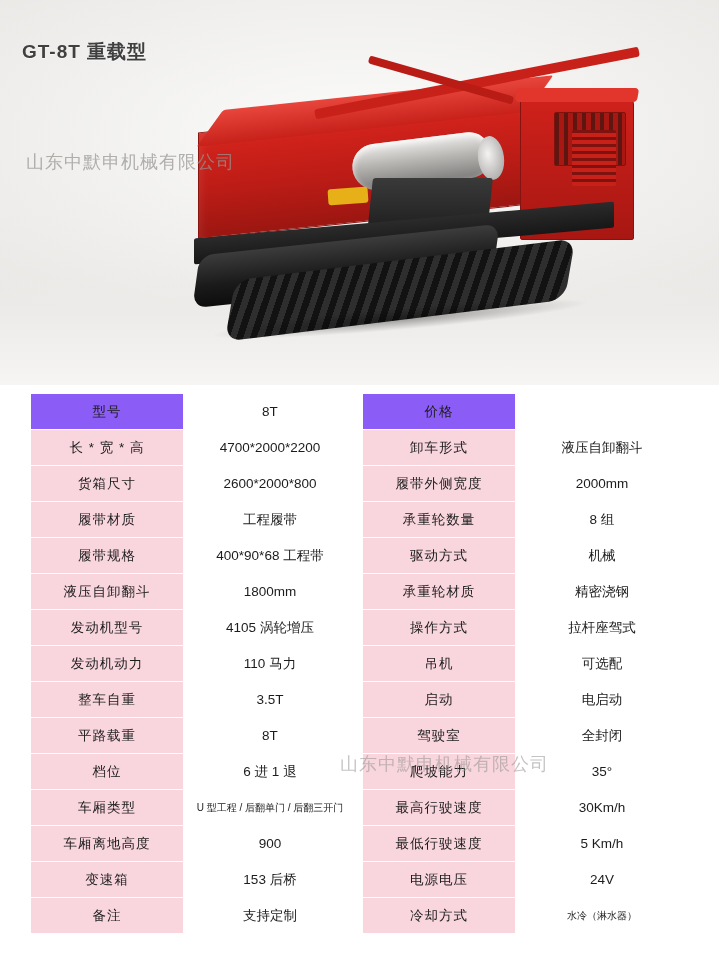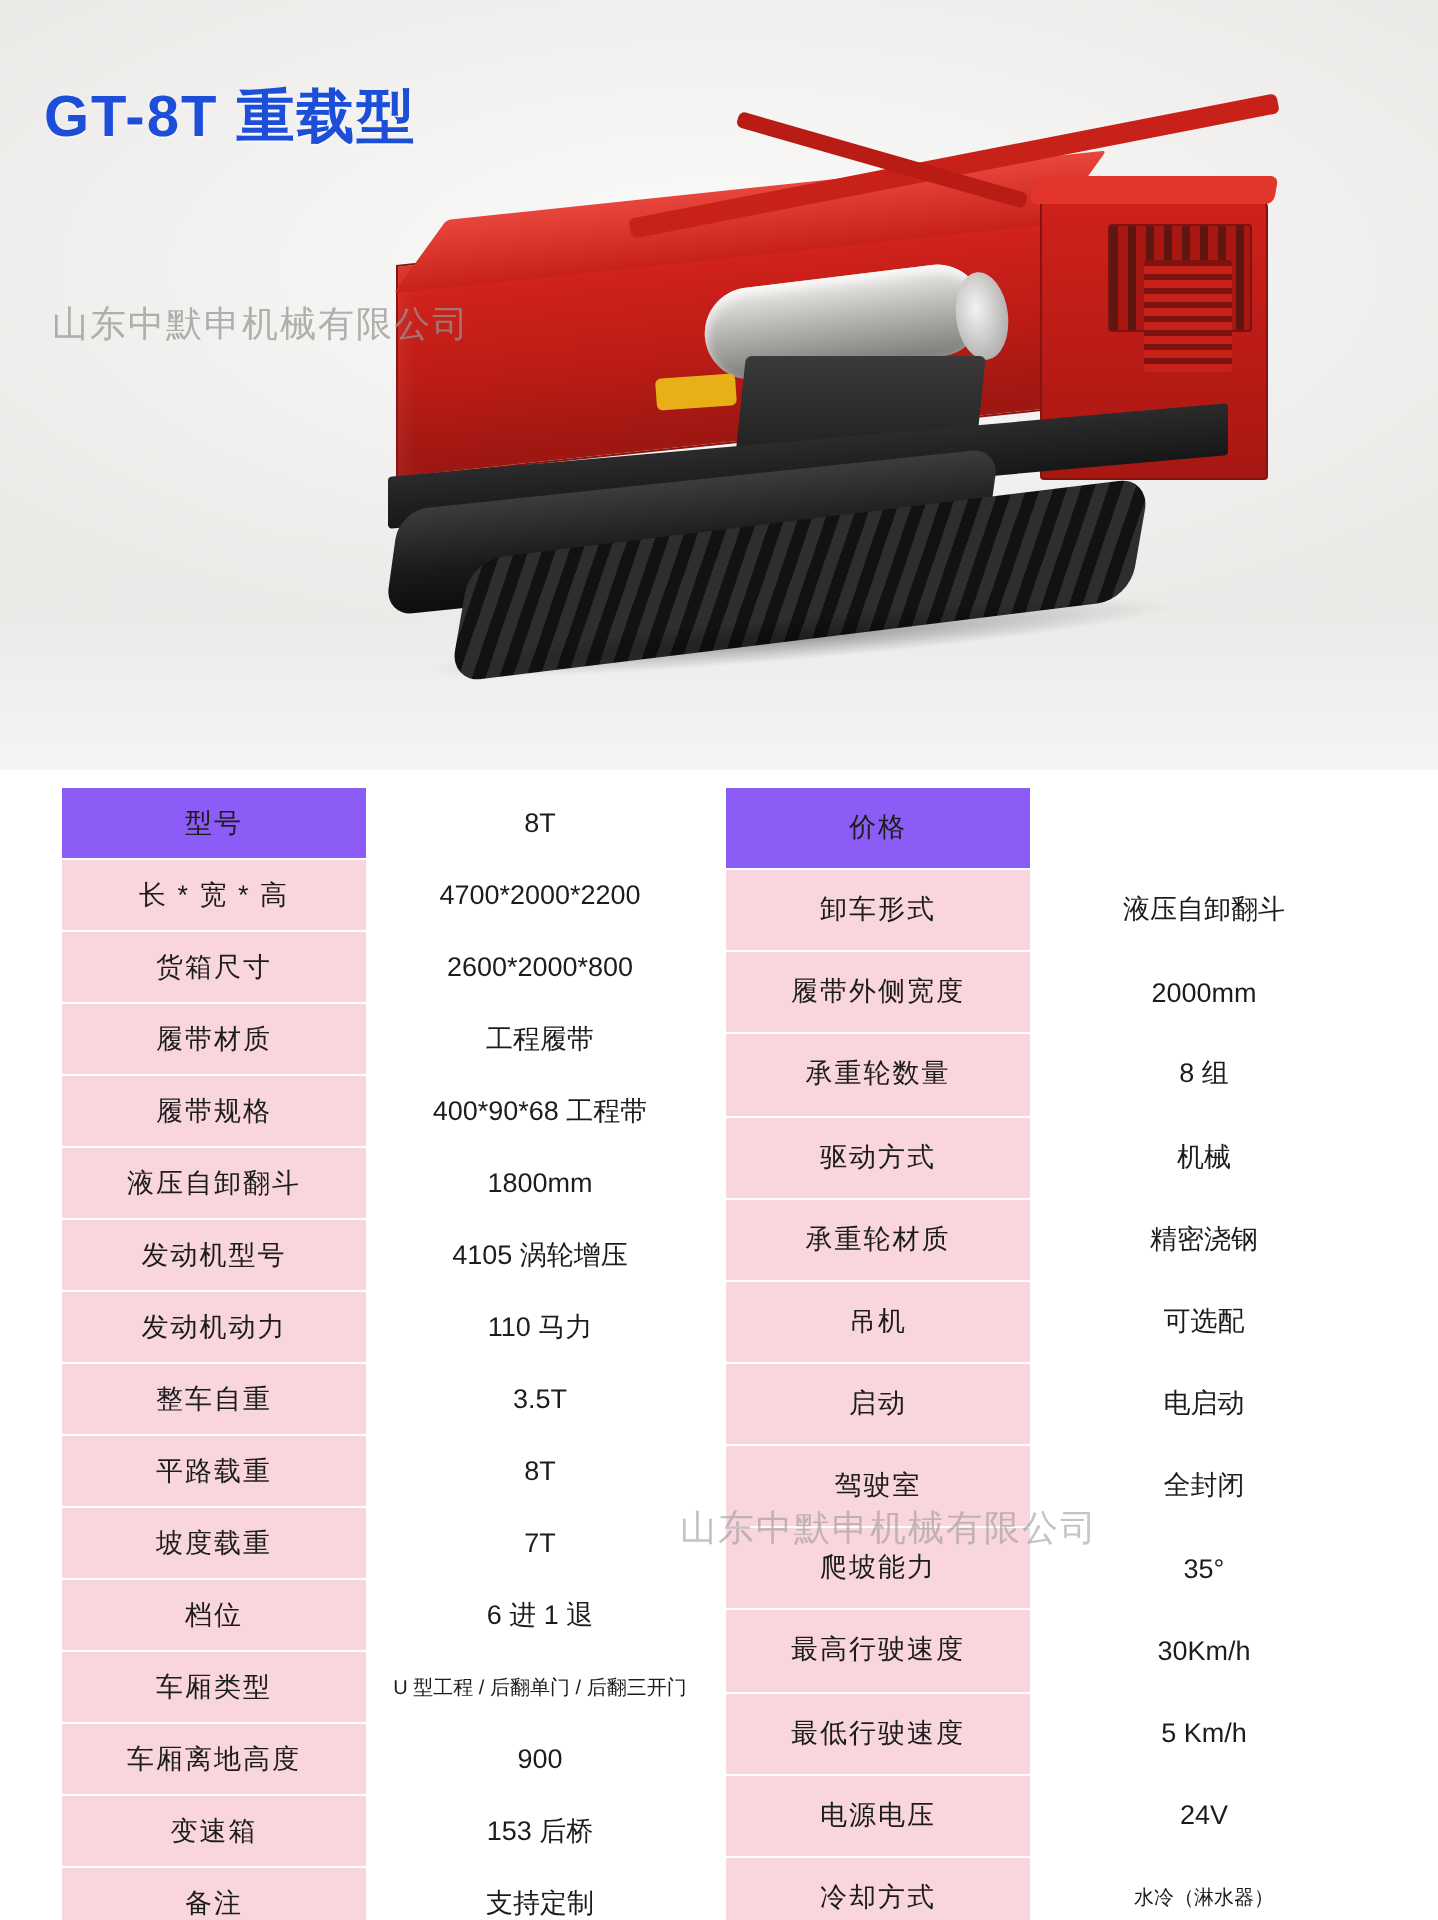--- a/index.html
+++ b/index.html
@@ -39,23 +39,23 @@
     bottom: 0;
     height: 120px;
     background: linear-gradient(180deg, rgba(228,226,223,0) 0%, #ecebe9 40%, #f6f5f4 100%);
   }
 
   .hero-title {
     position: absolute;
     left: 22px;
     top: 38px;
     z-index: 6;
-    color: #1d4ed8;
+    color: #404040;
     font-weight: bold;
-    font-size: 29px;
+    font-size: 19px;
     letter-spacing: 1px;
     line-height: 1.45;
     text-shadow: 0 1px 0 rgba(255,255,255,0.55);
   }
   .hero-title .line2 { display: block; }
 
   .hero-watermark {
     position: absolute;
     left: 26px;
     top: 150px;
@@ -371,24 +371,20 @@
       </tr>
       <tr>
         <td class="k">整车自重</td>
         <td class="v">3.5T</td>
       </tr>
       <tr>
         <td class="k">平路载重</td>
         <td class="v">8T</td>
       </tr>
       <tr>
-        <td class="k">坡度载重</td>
-        <td class="v">7T</td>
-      </tr>
-      <tr>
         <td class="k">档位</td>
         <td class="v">6 进 1 退</td>
       </tr>
       <tr>
         <td class="k">车厢类型</td>
         <td class="v small">U 型工程 / 后翻单门 / 后翻三开门</td>
       </tr>
       <tr>
         <td class="k">车厢离地高度</td>
         <td class="v">900</td>
@@ -424,20 +420,24 @@
       </tr>
       <tr>
         <td class="k">驱动方式</td>
         <td class="v">机械</td>
       </tr>
       <tr>
         <td class="k">承重轮材质</td>
         <td class="v">精密浇钢</td>
       </tr>
       <tr>
+        <td class="k">操作方式</td>
+        <td class="v">拉杆座驾式</td>
+      </tr>
+      <tr>
         <td class="k">吊机</td>
         <td class="v">可选配</td>
       </tr>
       <tr>
         <td class="k">启动</td>
         <td class="v">电启动</td>
       </tr>
       <tr>
         <td class="k">驾驶室</td>
         <td class="v">全封闭</td>

